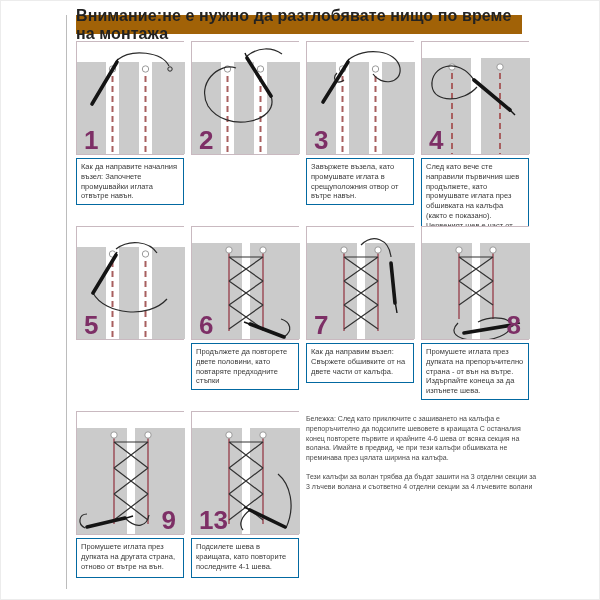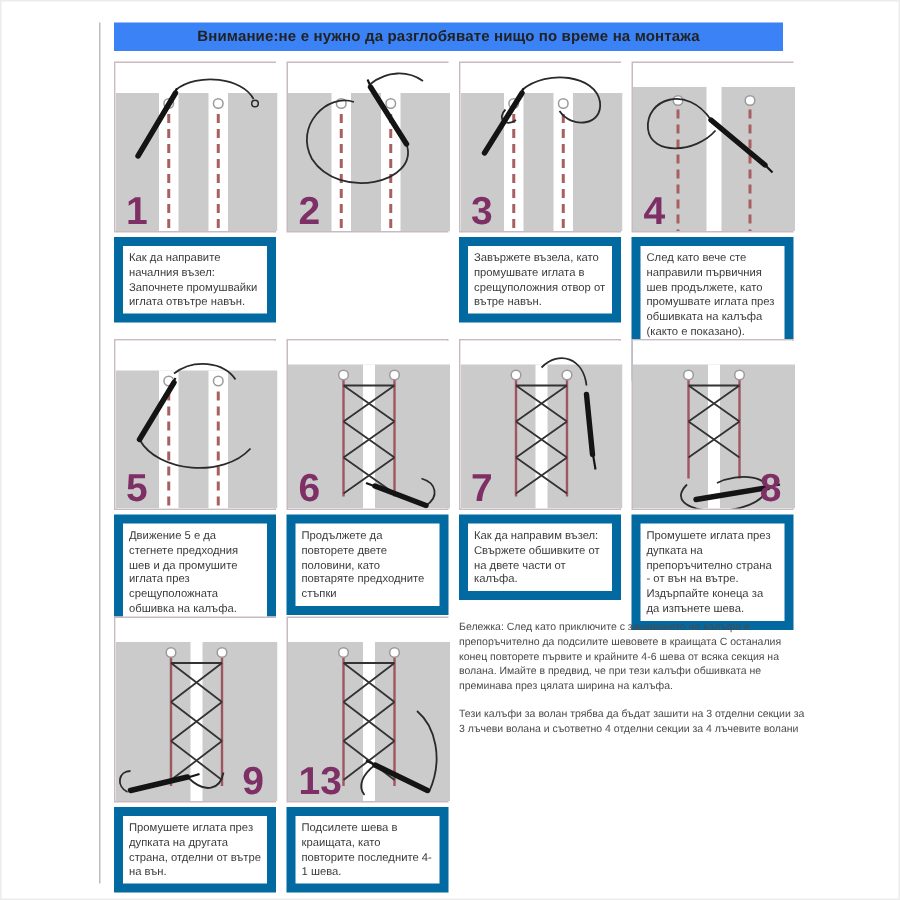--- a/index.html
+++ b/index.html
@@ -4,37 +4,37 @@
 <style>
   html,body{margin:0;padding:0;background:#fff;}
   .canvas{
     position:relative;width:600px;height:600px;background:#ffffff;
     font-family:"Liberation Sans",sans-serif;overflow:hidden;
     border:1px solid #ececec;box-sizing:border-box;
   }
   .left-rule{position:absolute;left:65px;top:14px;width:1px;height:574px;background:#bcbcbc;}
   .title-bar{
     position:absolute;left:75px;top:14px;width:446px;height:19px;
-    background:#3b82f6;color:#222222;font-weight:bold;font-size:10px;
+    background:#a16207;color:#222222;font-weight:bold;font-size:16px;
     display:flex;align-items:center;justify-content:center;letter-spacing:0.1px;
   }
   .row{position:absolute;left:75px;display:flex;gap:7px;align-items:flex-start;}
   .row1{top:40px;}
   .row2{top:225px;}
   .row3{top:410px;}
   .panel{width:108px;display:flex;flex-direction:column;gap:3px;}
   .ill{position:relative;border:1px solid #c9b9c0;background:#ffffff;line-height:0;}
   .ill svg{display:block;}
   .stepnum{
     position:absolute;bottom:1px;left:7px;font-size:26px;font-weight:bold;
     color:#7d2f66;line-height:1;font-style:normal;
   }
   .stepnum.right{left:auto;right:7px;}
   .caption{
-    border:6px solid #0369a1;background:#ffffff;color:#3a3a3a;
+    border:1px solid #0369a1;background:#ffffff;color:#3a3a3a;
     font-size:7.5px;line-height:1.3;padding:3px 4px;min-height:40px;box-sizing:border-box;
   }
   .note{
     position:absolute;left:305px;top:413px;width:233px;
     font-size:7px;line-height:1.4;color:#4a4a4a;
   }
   .note p{margin:0 0 9px 0;}
 </style>
 </head>
 <body>
@@ -183,21 +183,20 @@
             <path d="M16 66 C 28 88, 72 92, 90 72"></path>
             <path d="M39 22 C 52 12, 72 14, 80 26"></path>
           </g>
           <g>
             <line x1="16" y1="66" x2="39" y2="28" stroke="#141414" stroke-width="3.6" stroke-linecap="round"></line>
             <line x1="35" y1="34" x2="40" y2="25" stroke="#141414" stroke-width="1.4"></line>
           </g>
         </svg>
         <span class="stepnum">5</span>
       </div>
-      <div class="caption">Движение 5 е да стегнете предходния шев и да промушите иглата през срещуположната обшивка на калъфа.</div>
     </div>
 
     <div class="panel">
       <div class="ill">
         <svg width="108" height="112" viewBox="0 0 108 112">
           <rect width="108" height="112" fill="#ffffff"></rect>
           <rect y="16" width="108" height="96" fill="#cbcbcb"></rect>
           <rect x="50" y="16" width="8" height="96" fill="#ffffff"></rect>
           <g>
             <line x1="37" y1="26" x2="37" y2="104" stroke="#9f5660" stroke-width="1.6"></line>
@@ -308,21 +307,21 @@
             <path d="M8 116 C 0 112, 2 102, 10 102"></path>
             <path d="M48 106 C 60 118, 70 114, 72 103"></path>
           </g>
           <g>
             <line x1="10" y1="115" x2="48" y2="106" stroke="#141414" stroke-width="3.6" stroke-linecap="round"></line>
             <line x1="46" y1="107" x2="56" y2="104" stroke="#141414" stroke-width="1.4"></line>
           </g>
         </svg>
         <span class="stepnum right">9</span>
       </div>
-      <div class="caption">Промушете иглата през дупката на другата страна, отделни от вътре на вън.</div>
+      <div class="caption">Промушете иглата през дупката на другата страна, отново от вътре на вън.</div>
     </div>
 
     <div class="panel">
       <div class="ill">
         <svg width="108" height="122" viewBox="0 0 108 122">
           <rect width="108" height="122" fill="#ffffff"></rect>
           <rect y="16" width="108" height="106" fill="#cbcbcb"></rect>
           <rect x="50" y="16" width="8" height="106" fill="#ffffff"></rect>
           <g>
             <line x1="37" y1="26" x2="37" y2="112" stroke="#9f5660" stroke-width="1.6"></line>

